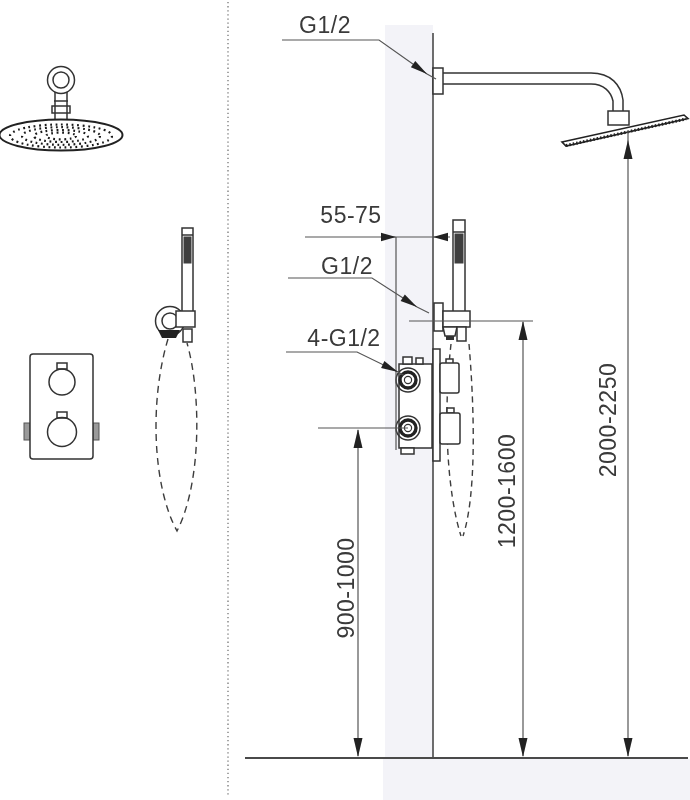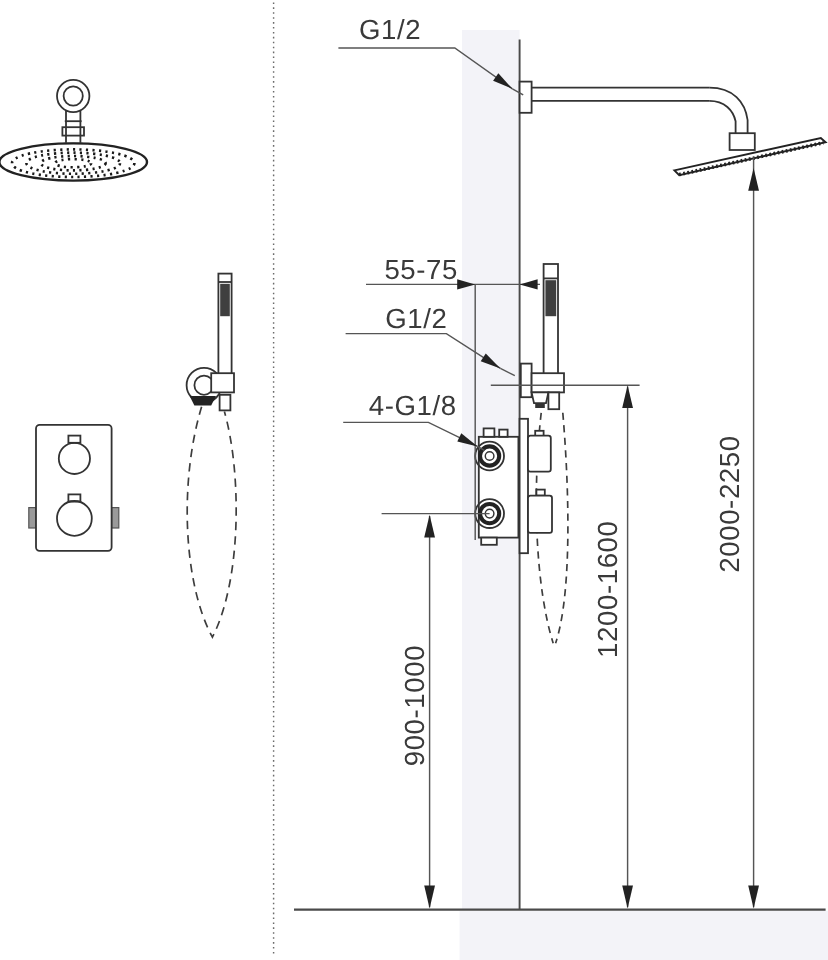--- a/index.html
+++ b/index.html
@@ -163,20 +163,20 @@
 
     <g>
       <line x1="628" y1="131" x2="628" y2="756"></line>
       <polygon points="628,140 623.5,159 632.5,159" fill="#222" stroke="none"></polygon>
       <polygon points="628,757 623.5,738 632.5,738" fill="#222" stroke="none"></polygon>
     </g>
   </g>
 </svg>
 
 <div class="dim-label" style="left:325px;top:25px;">G1/2</div>
-<div class="dim-label" style="left:351px;top:225px;text-align:right;">55-75</div>
+<div class="dim-label" style="left:351px;top:215px;text-align:right;">55-75</div>
 <div class="dim-label" style="left:347px;top:266px;">G1/2</div>
-<div class="dim-label" style="left:344px;top:338px;">4-G1/8</div>
+<div class="dim-label" style="left:344px;top:338px;">4-G1/2</div>
 <div class="dim-label vert" style="left:346px;top:588px;">900-1000</div>
 <div class="dim-label vert" style="left:507px;top:491px;">1200-1600</div>
 <div class="dim-label vert" style="left:608px;top:420px;">2000-2250</div>
 
 </div>
 
 </body></html>

